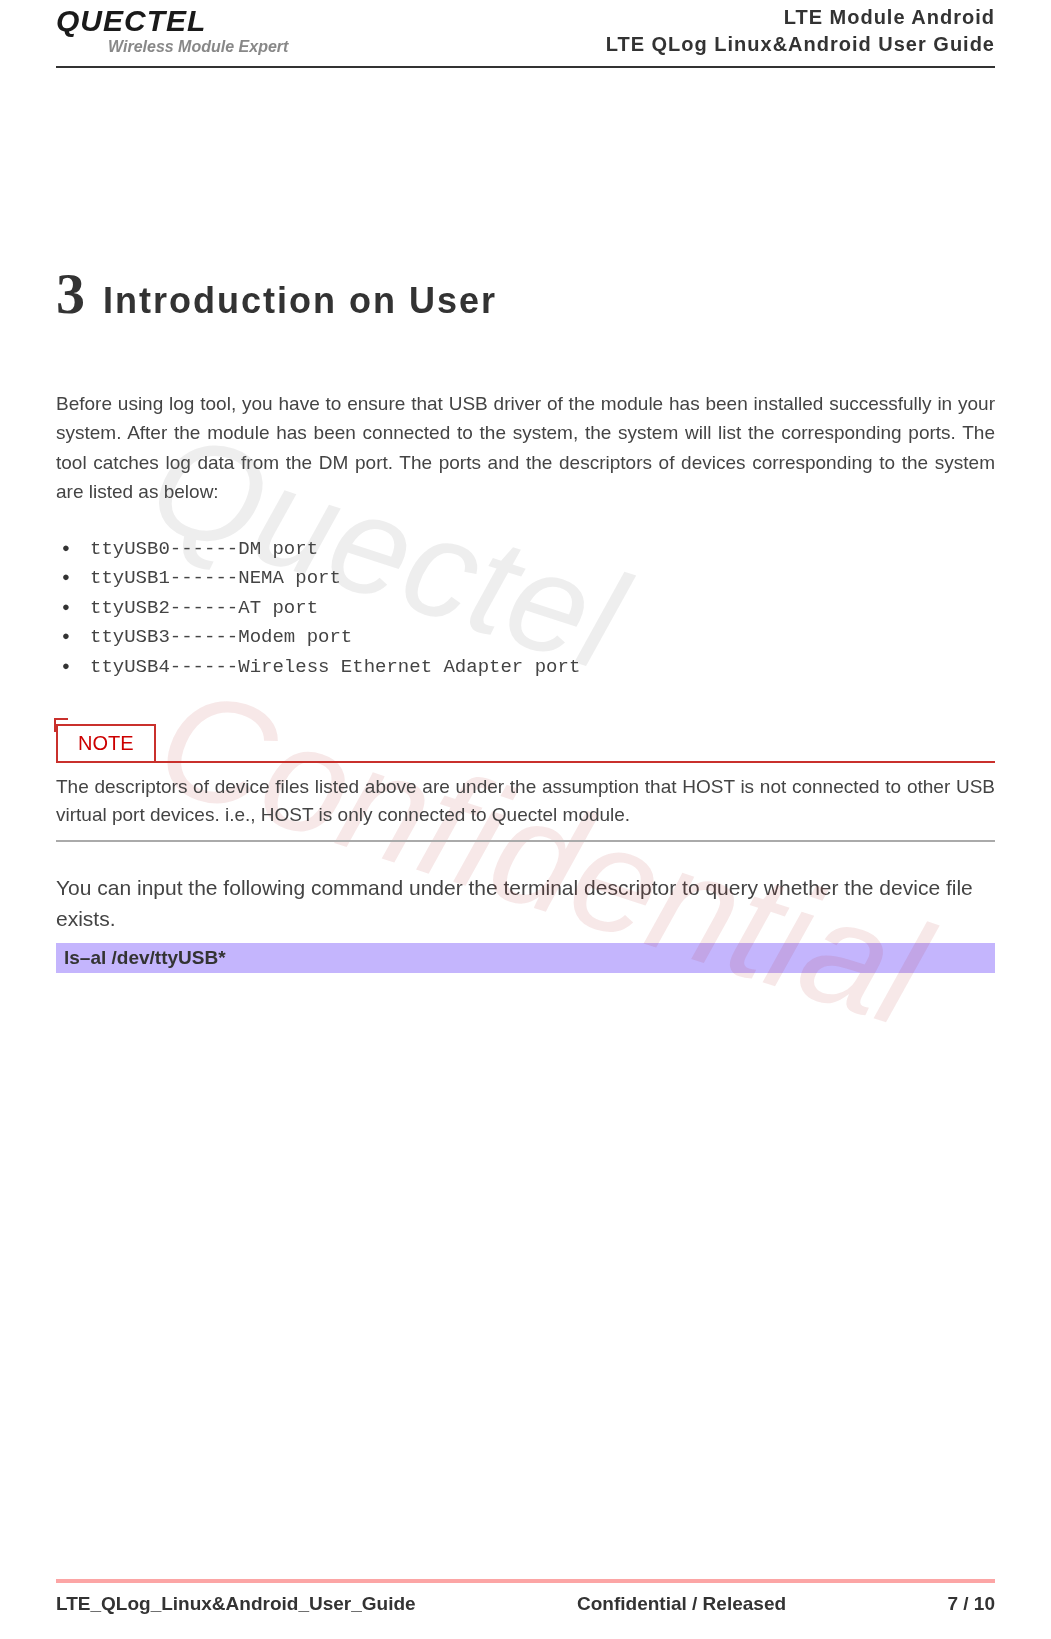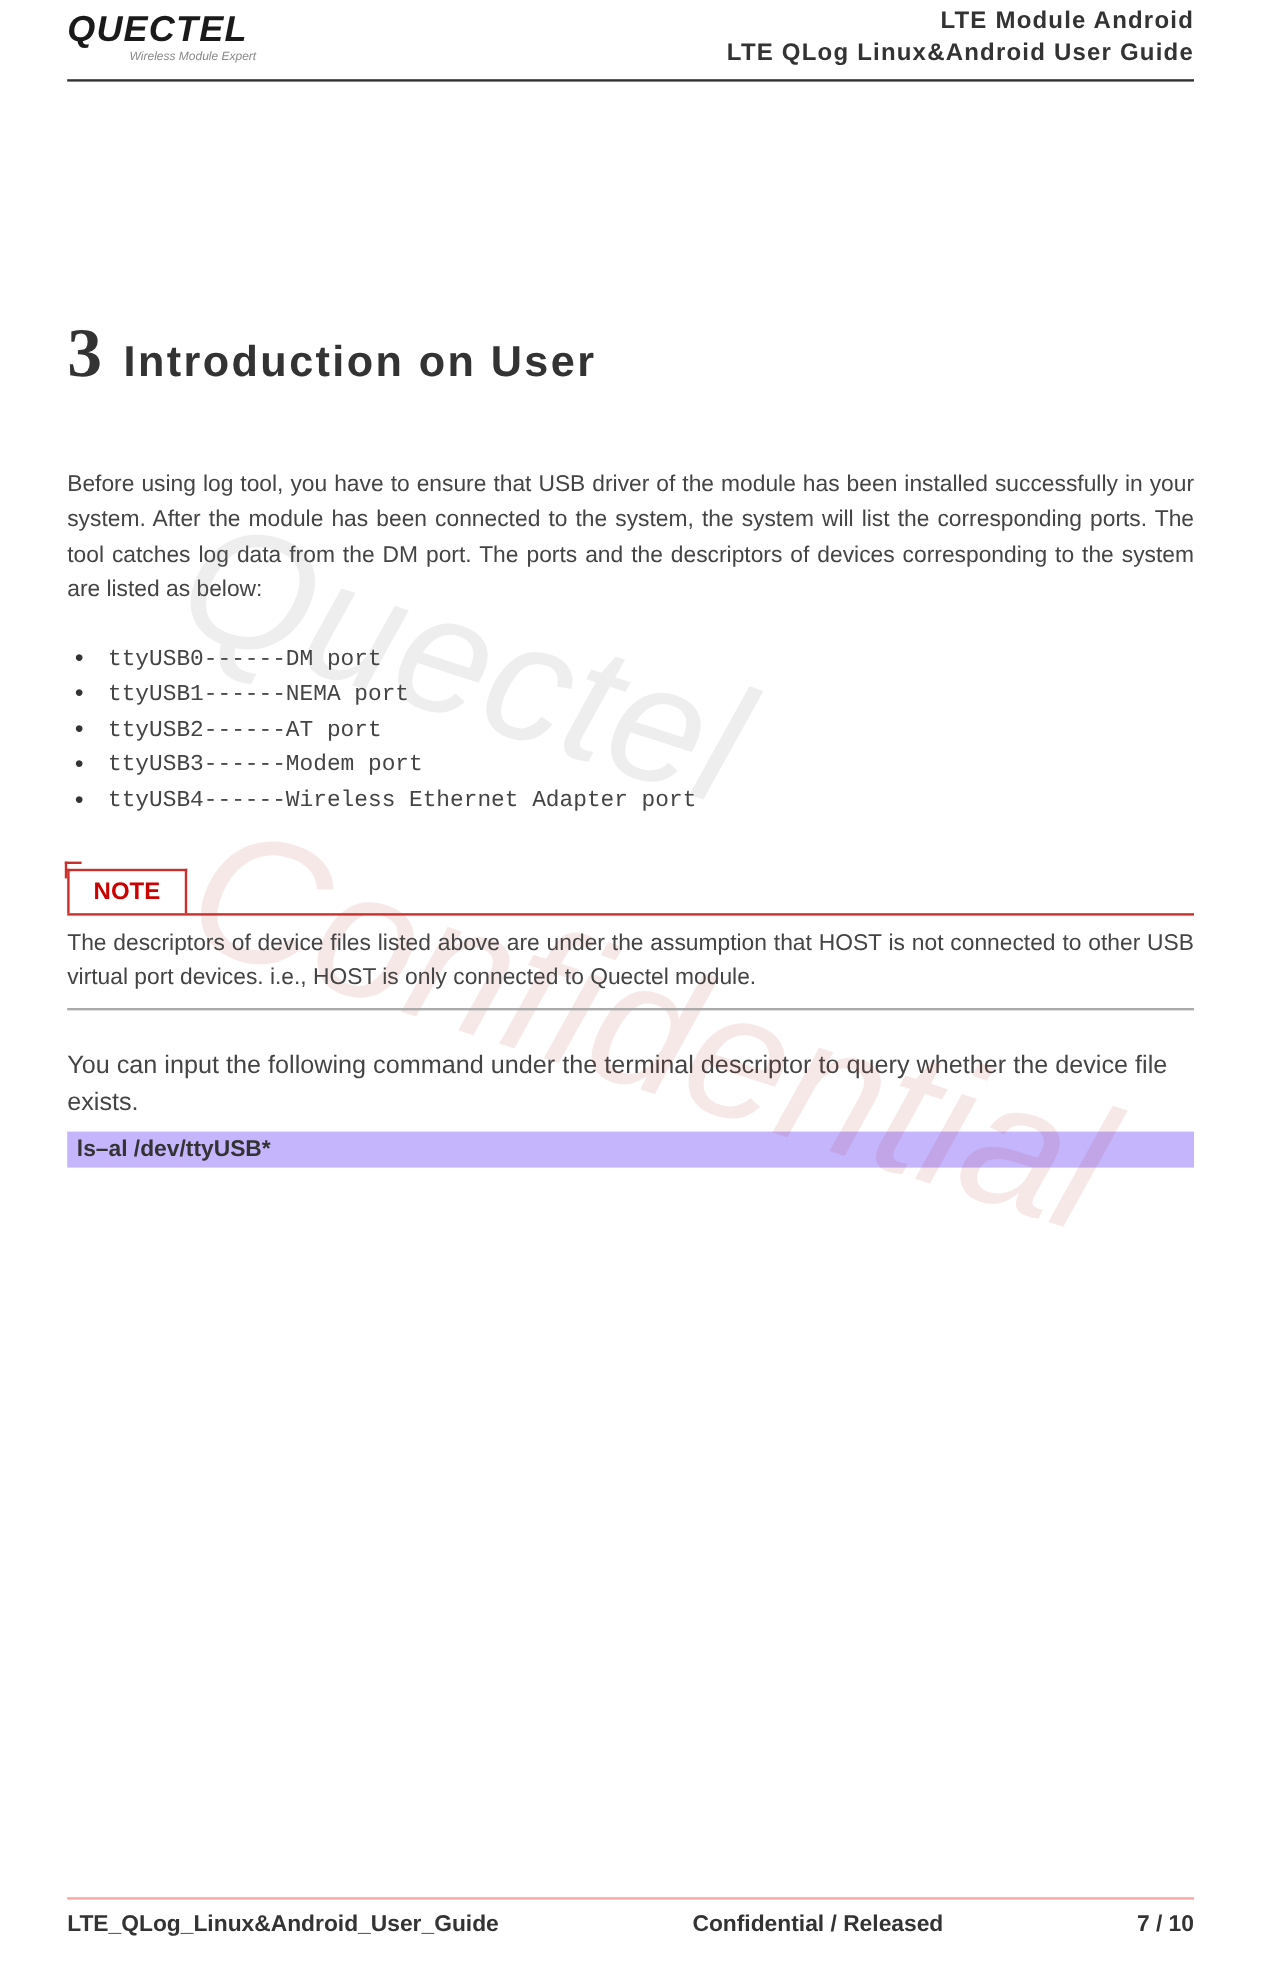--- a/index.html
+++ b/index.html
@@ -34,25 +34,26 @@
     .logo-text {
       font-family: Arial, sans-serif;
       font-weight: 900;
       font-style: italic;
       font-size: 30px;
       letter-spacing: 1px;
       color: #1a1a1a;
       line-height: 1;
     }
     .logo-tagline {
-      font-size: 10px;
+      font-size: 16px;
       color: #888;
       font-style: italic;
       margin-left: 52px;
       margin-top: 2px;
+      font-weight: bold;
     }
     .header-right {
       text-align: right;
       font-weight: bold;
       font-size: 20px;
       line-height: 1.35;
       letter-spacing: 1px;
     }
     .content {
       flex: 1;
@@ -118,21 +119,21 @@
       position: absolute;
       top: -8px;
       left: -4px;
       width: 12px;
       height: 12px;
       border-top: 2px solid #c9302c;
       border-left: 2px solid #c9302c;
     }
     .note-label {
       color: #c00;
-      font-weight: bold;
+      font-weight: normal;
       font-size: 20px;
     }
     .note-hr-red { border: none; border-top: 2px solid #c9302c; margin: 0; }
     .note-hr-grey { border: none; border-top: 2px solid #aaa; margin-top: 10px; }
     .note-body {
       font-size: 19px;
       line-height: 1.5;
       text-align: justify;
       color: #444;
       padding: 10px 0 0 0;
@@ -157,21 +158,21 @@
       color: rgba(120,120,120,0.13);
       font-style: italic;
       font-family: Arial, sans-serif;
       transform: rotate(18deg);
       pointer-events: none;
       white-space: nowrap;
     }
     .wm1 { left: 90px; top: 380px; }
     .wm2 { left: 90px; top: 680px; color: rgba(180,30,30,0.10); font-size: 150px; }
     .footer {
-      border-top: 2px solid #fca5a5;
+      border-top: 4px solid #fca5a5;
       padding-top: 10px;
       padding-bottom: 24px;
       display: flex;
       justify-content: space-between;
       font-weight: bold;
       font-size: 19px;
     }
   </style>
 </head>
 <body>

